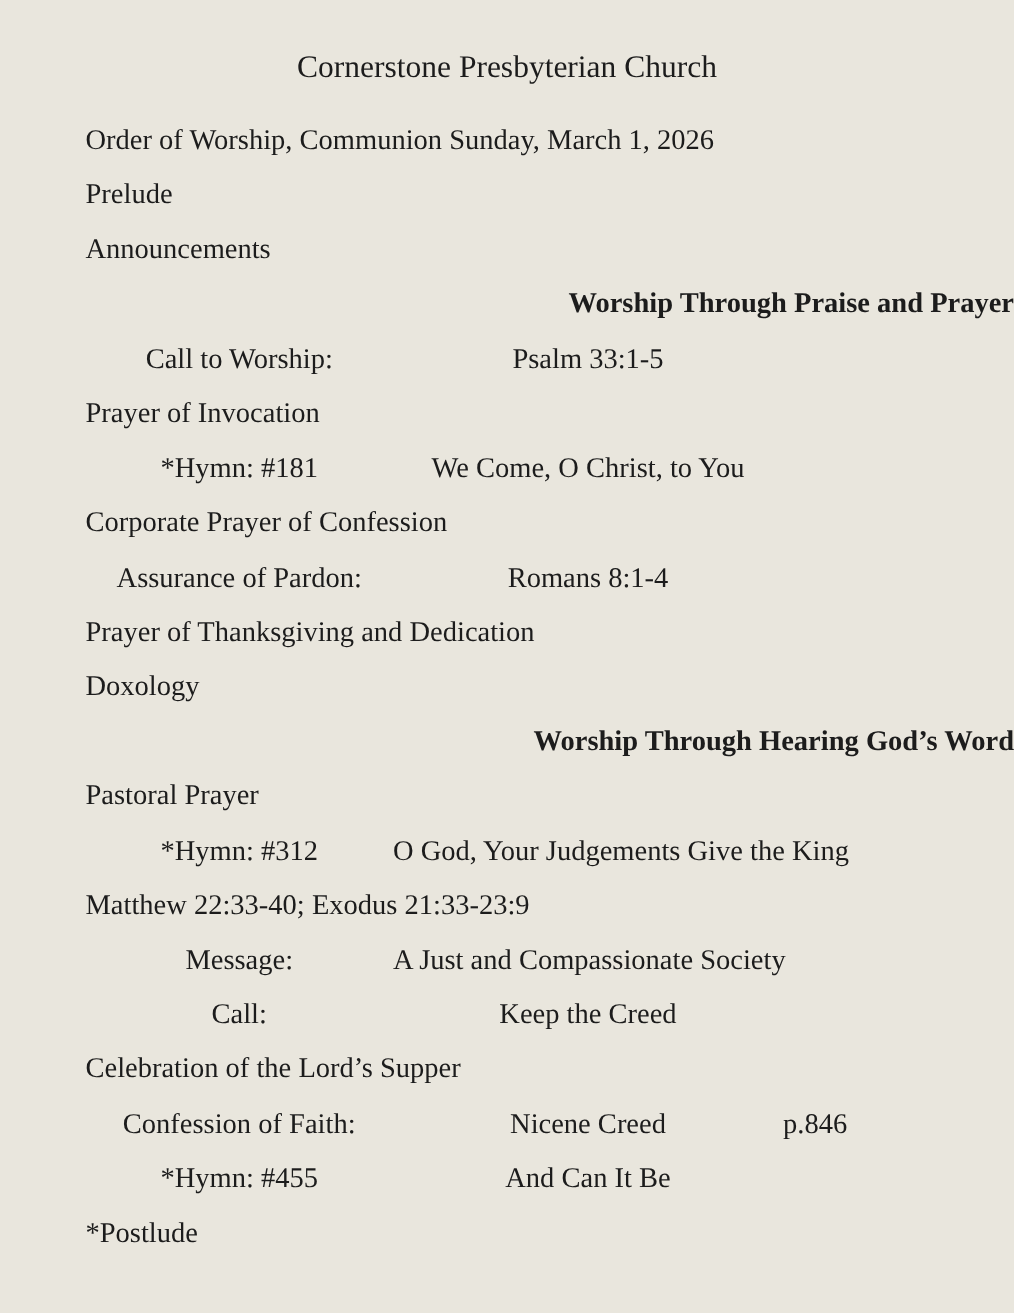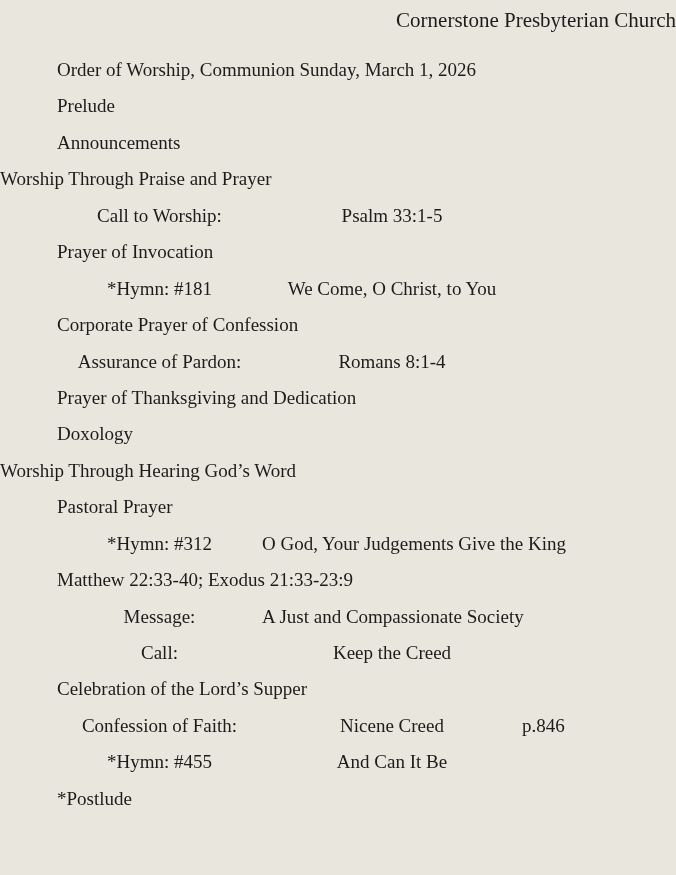--- a/index.html
+++ b/index.html
@@ -6,40 +6,41 @@
   .page {
     position: relative;
     width: 676px;
     height: 875px;
     background: #e9e6dd;
     color: #1c1c1c;
     font-family: "Liberation Serif", "DejaVu Serif", serif;
     overflow: hidden;
   }
   .title {
-    padding-top: 6px;
-    text-align: right;
+    padding-top: 16px;
+    text-align: center;
     font-size: 21px;
     line-height: 28px;
+    margin-top: 14px;
   }
   .rows { margin-top: 18px; }
   .row {
     display: flex;
     padding-left: 57px;
     font-size: 19px;
     line-height: 36.45px;
     height: 36.45px;
     white-space: nowrap;
     text-align: center;
   }
   .row.heading {
     display: block;
     padding-left: 0;
-    text-align: left;
-    font-weight: normal;
+    text-align: right;
+    font-weight: bold;
   }
   .c1 { flex: 0 0 205px; }
   .row.single .c1 { flex: 0 0 auto; }
   .c2 { flex: 0 0 260px; }
   .c3 { flex: 0 0 auto; }
 </style>
 </head>
 <body>
 
 <div class="page">

